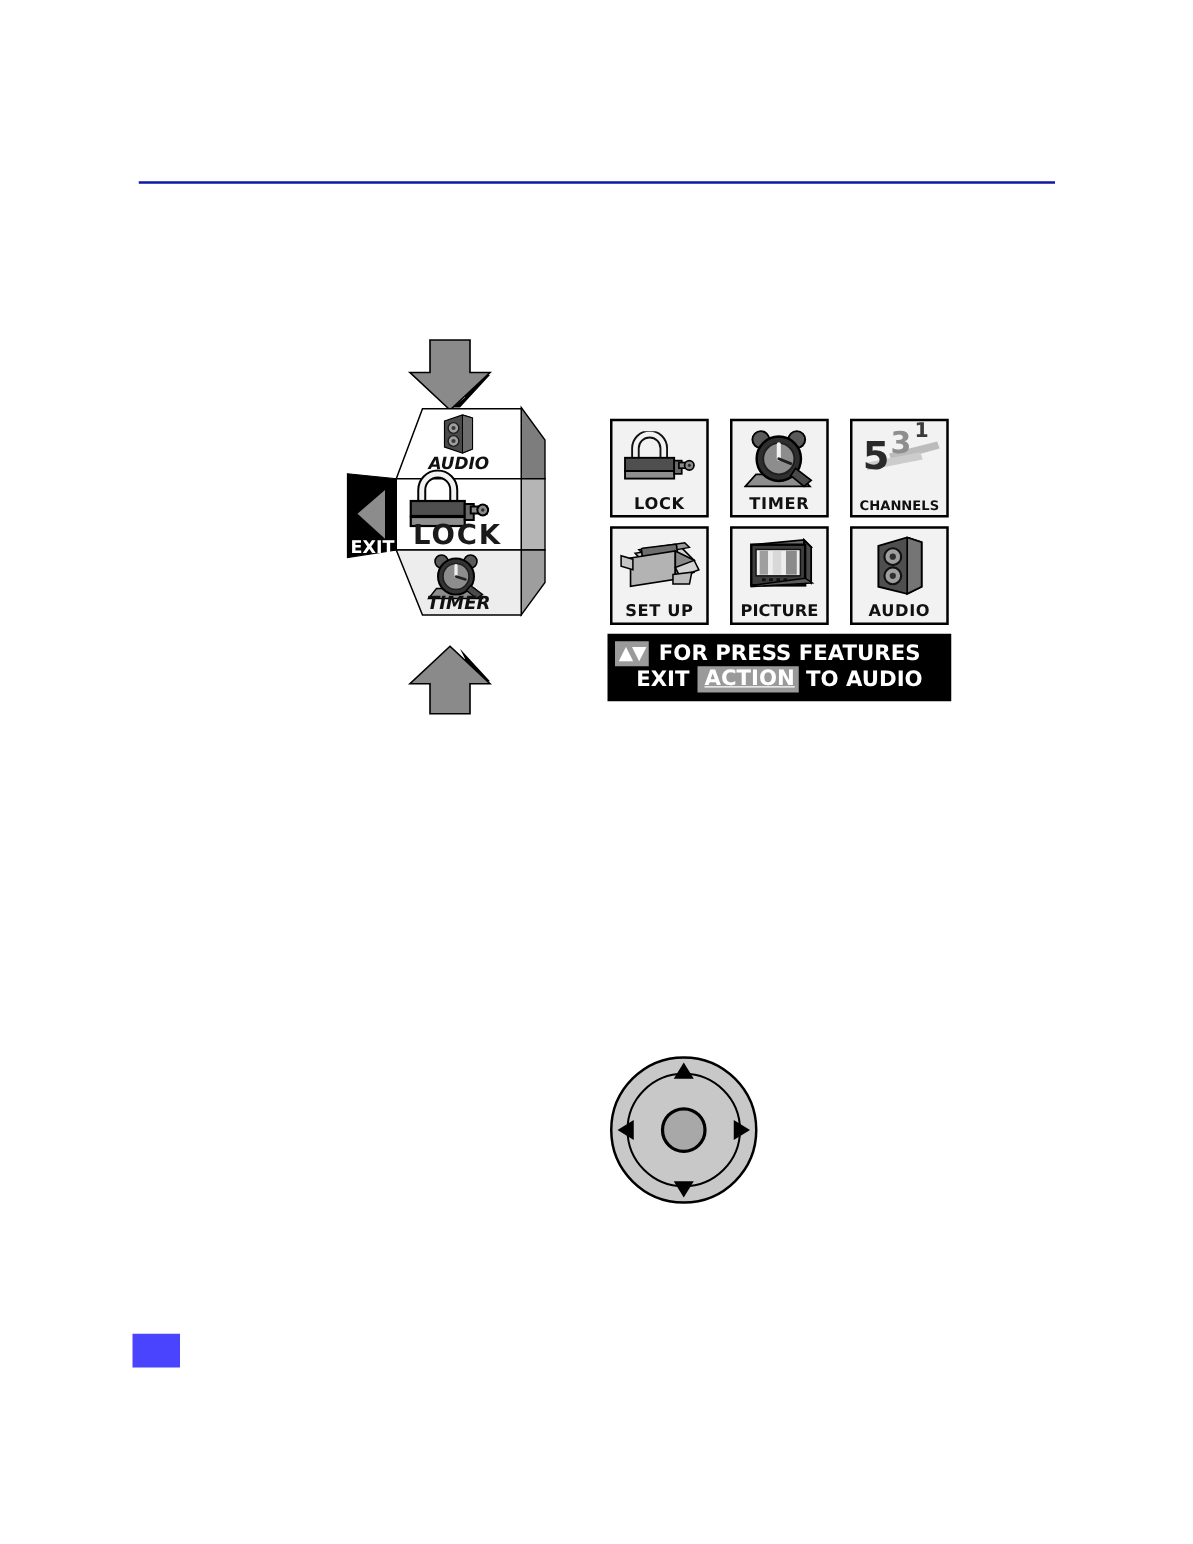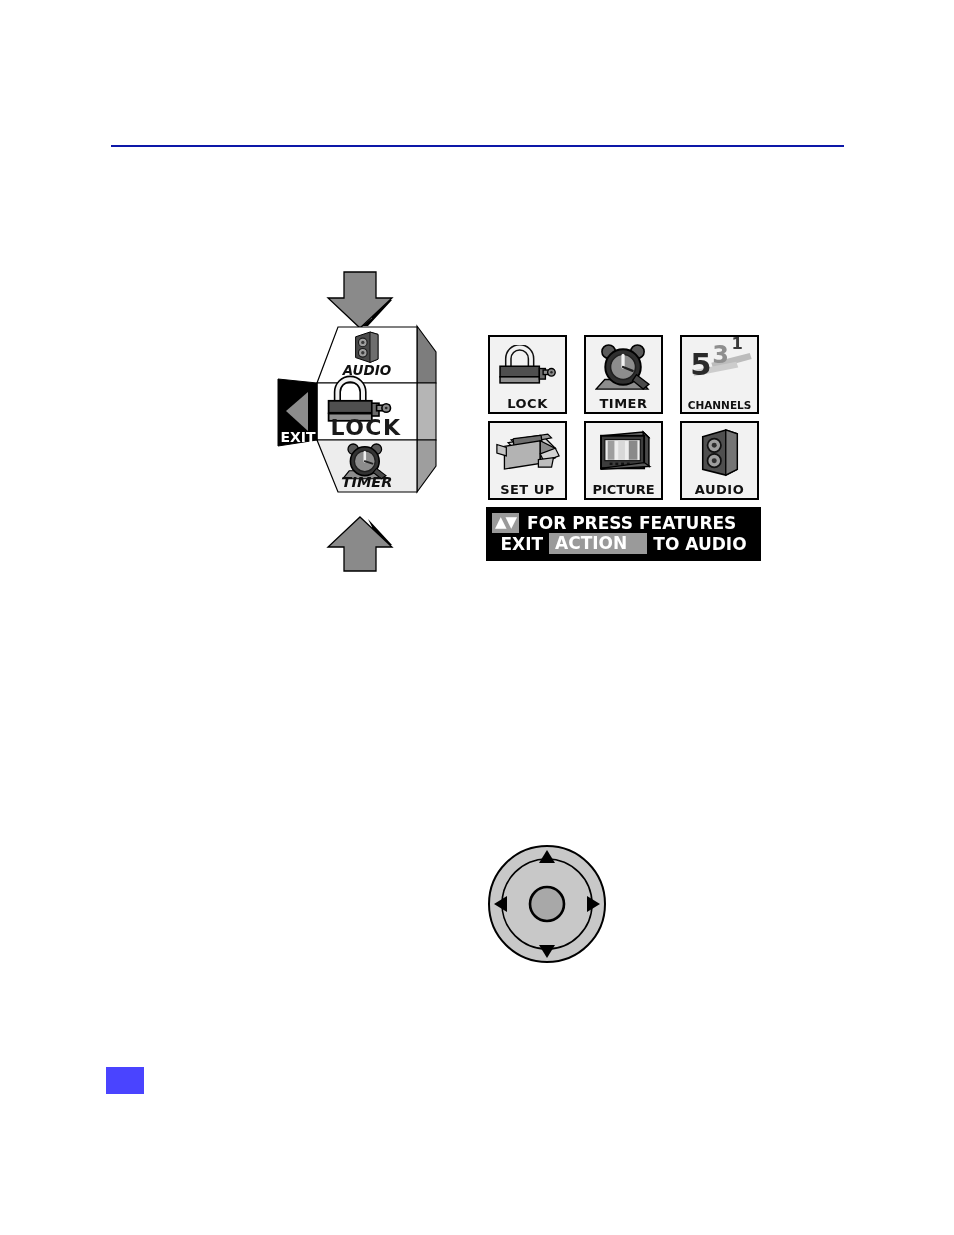--- a/index.html
+++ b/index.html
@@ -110,23 +110,24 @@
     font-size: 15px;
     line-height: 1;
     padding: 2px 3px 3px 3px;
     margin-right: 8px;
     letter-spacing: -1px;
     display: inline-block;
   }
   .action-chip {
     background: #9a9a9a;
     color: #ffffff;
-    padding: 1px 20px 2px 6px;
+    padding: 1px 3px 2px 6px;
     margin: 0 6px;
     display: inline-block;
+    text-decoration: underline;
   }
 
   
   #navring-figure {
     position: absolute;
     left: 487px;
     top: 843px;
     width: 120px;
     height: 122px;
   }

